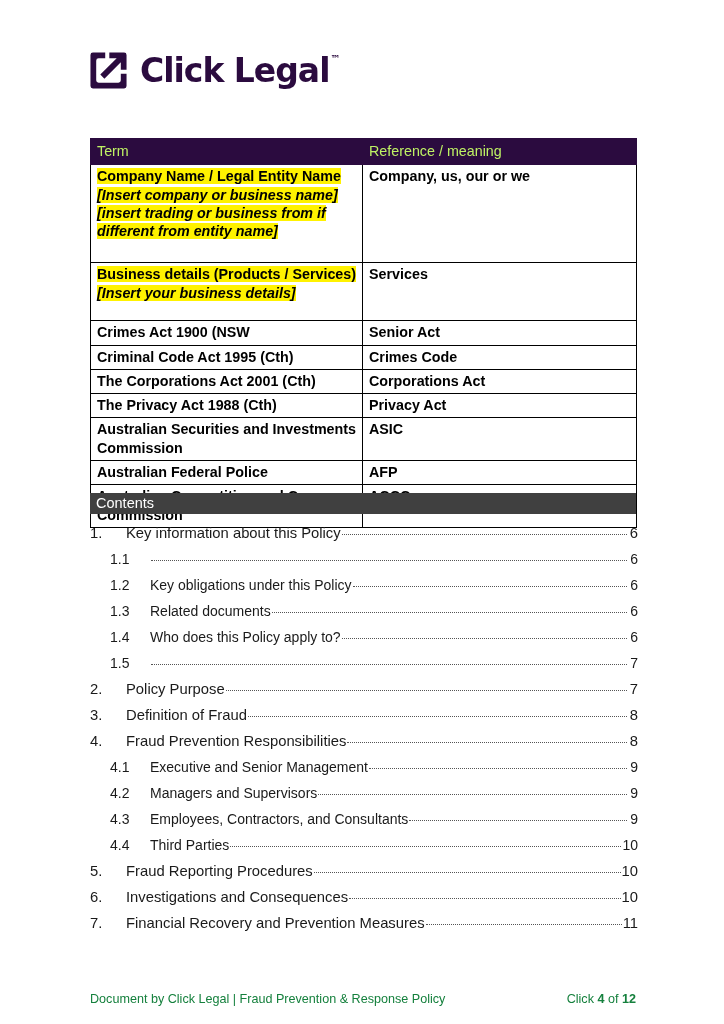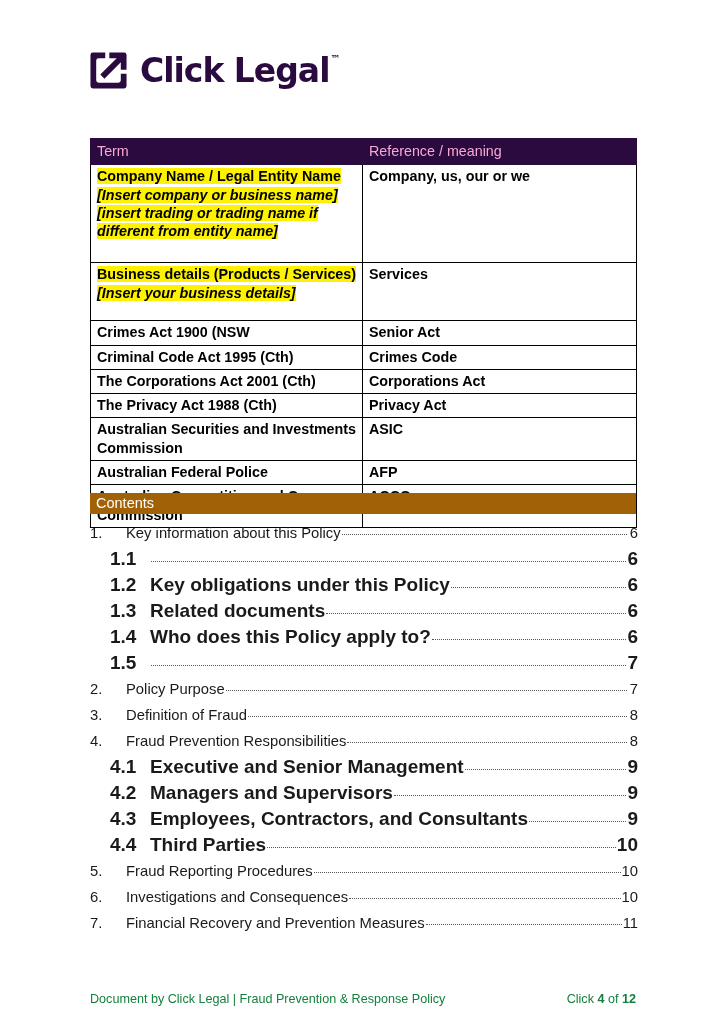--- a/index.html
+++ b/index.html
@@ -70,21 +70,21 @@
     border-collapse: collapse;
     table-layout: fixed;
     font-size: 14.3px;
     line-height: 1.28;
   }
   .def-table col.c1 { width: 272px; }
   .def-table col.c2 { width: 274px; }
 
   .def-table th {
     background: #2B0B3F;
-    color: #f9a8d4;
+    color: #bef264;
     font-weight: normal;
     text-align: left;
     padding: 3px 6px 4px 6px;
     font-size: 14.3px;
     border: 1px solid #2B0B3F;
   }
   .def-table td {
     border: 1px solid #000000;
     padding: 2px 6px 3px 6px;
     vertical-align: top;
@@ -102,21 +102,21 @@
 
   .cell-lines > div { white-space: nowrap; }
 
   
   .contents-bar {
     position: absolute;
     left: 90px;
     top: 493px;
     width: 546px;
     height: 21px;
-    background: #a16207;
+    background: #404040;
     color: #ffffff;
     font-size: 14.5px;
     line-height: 21px;
     padding-left: 6px;
     box-sizing: border-box;
   }
 
   .toc {
     position: absolute;
     left: 90px;
@@ -125,21 +125,21 @@
   }
   .toc-row {
     display: flex;
     align-items: baseline;
     font-size: 14.8px;
     height: 26px;
     line-height: 26px;
     color: #1a1a1a;
     white-space: nowrap;
   }
-  .toc-row.lvl2 { font-size: 19px; font-weight: bold; }
+  .toc-row.lvl2 { font-size: 14px; }
   .toc-num {
     flex: none;
     text-align: left;
   }
   .toc-row.lvl1 .toc-num { width: 36px; }
   .toc-row.lvl2 .toc-num { width: 40px; margin-left: 20px; }
   .toc-title { flex: none; }
   .toc-dots {
     flex: 1 1 auto;
     overflow: hidden;
@@ -194,21 +194,21 @@
       <tr>
         <th>Term</th>
         <th>Reference / meaning</th>
       </tr>
     </thead>
     <tbody id="def-body">
         <tr>
           <td class="cell-lines tall">
             <div><span class="hl">Company Name / Legal Entity Name</span></div>
             <div><span class="hl it">[Insert company or business name]</span></div>
-            <div><span class="hl it">[insert trading or trading name if</span></div>
+            <div><span class="hl it">[insert trading or business from if</span></div>
             <div><span class="hl it">different from entity name]</span></div>
           </td>
           <td>Company, us, our or we</td>
         </tr>
         <tr>
           <td class="cell-lines mid">
             <div><span class="hl">Business details (Products / Services)</span></div>
             <div><span class="hl it">[Insert your business details]</span></div>
           </td>
           <td>Services</td>

